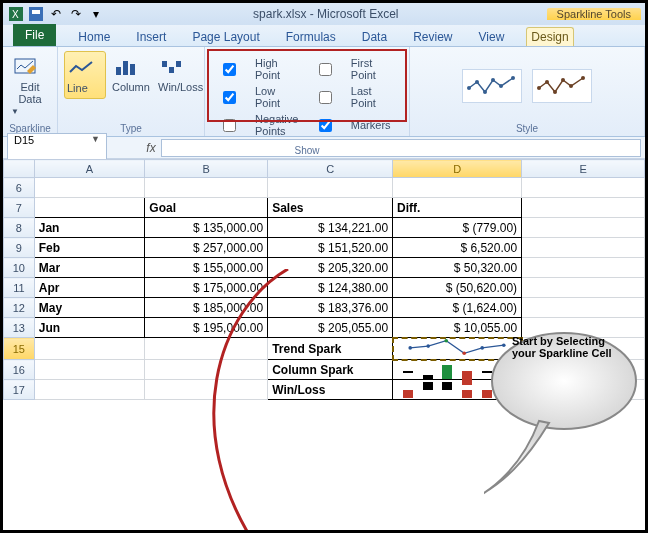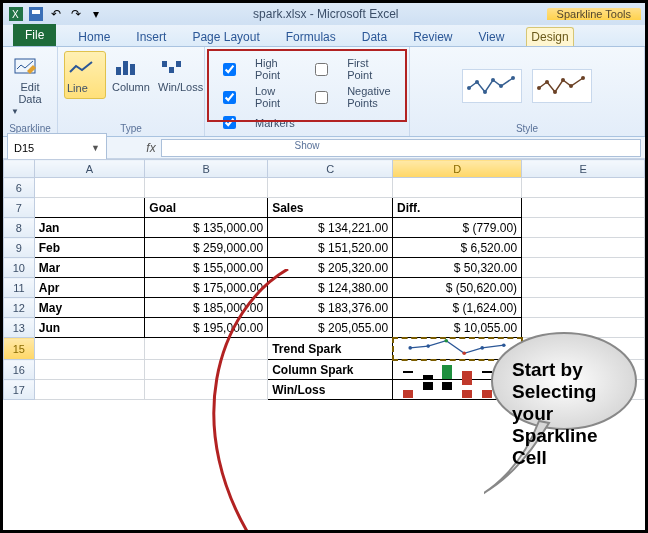--- a/index.html
+++ b/index.html
@@ -67,21 +67,21 @@
   .show-red-box { position: absolute; inset: 2px 2px 14px 2px; border: 2px solid #b22222; pointer-events: none; }
   .checks { display: grid; grid-template-columns: auto auto; gap: 4px 12px; padding: 6px 8px; }
   .chk { display: flex; gap: 16px; align-items: center; font-size: 11px; color: #3b4e68; }
   .chk input { width: 13px; height: 13px; }
 
   .style-gallery { display: flex; gap: 10px; align-items: center; padding: 6px; }
   .style-thumb { width: 60px; height: 34px; border: 1px solid #c8d8ec; background: #fff; display:flex; align-items:center; justify-content:center; }
 
   
   .fxbar { height: 22px; display: flex; align-items: center; border-bottom: 1px solid #c6d4e6; background: #eef4fb; }
-  .namebox { width: 100px; border: 1px solid #abc0da; background: #fff; margin: 0 4px; height: 30px; display:flex; align-items:center; padding: 0 6px; font-size: 11px; }
+  .namebox { width: 100px; border: 1px solid #abc0da; background: #fff; margin: 0 4px; height: 30px; display:flex; padding: 0 6px; font-size: 11px; }
   .fx-icon { width: 20px; font-style: italic; color: #555; text-align:center; }
   .fx-input { flex: 1; border: 1px solid #abc0da; background: #fff; height: 18px; margin-right: 4px; }
 
   
   .sheet { position: relative; }
   table.grid { border-collapse: collapse; width: 100%; table-layout: fixed; }
   .grid th { background: linear-gradient(#f4f8fd,#e3edf7); border: 1px solid #c0cde0; font-weight: normal; color: #3b4e68; font-size: 11px; height: 18px; }
   .grid th.colhead { width: 120px; }
   .grid th.rowhead { width: 30px; }
   .grid th.active { background: linear-gradient(#ffe9a8,#ffd766); color: #8a6b00; }
@@ -99,22 +99,22 @@
   .spark-wl div { width: 10px; height: 8px; }
 
   
   .callout {
     position: absolute;
     right: 6px; top: 172px;
     width: 155px; height: 120px;
   }
   .callout svg { position:absolute; top:0; left:0; }
   .callout-text {
-    position: absolute; top: 28px; left: 28px; width: 105px;
-    font-size: 19px; font-weight: bold; color: #000; text-align: left;
+    position: absolute; top: 4px; left: 28px; width: 105px;
+    font-size: 11px; font-weight: bold; color: #000; text-align: left;
   }
 
   
   .big-arrow { position:absolute; left: 155px; top: 110px; pointer-events:none; }
 </style>
 </head>
 <body>
 
 <div class="titlebar">
   <div class="qat">
@@ -210,20 +210,24 @@
             <input type="checkbox" checked="" style="">
             <span>High Point</span>
           </label>
         <label class="chk">
             <input type="checkbox" style="">
             <span>First Point</span>
           </label>
         <label class="chk">
             <input type="checkbox" checked="" style="">
             <span>Low Point</span>
+          </label>
+        <label class="chk">
+            <input type="checkbox" style="">
+            <span>Last Point</span>
           </label>
         <label class="chk">
             <input type="checkbox" style="">
             <span>Negative Points</span>
           </label>
         <label class="chk">
             <input type="checkbox" checked="" style="">
             <span>Markers</span>
           </label>
       </div>
@@ -310,21 +314,21 @@
           <th class="rowhead">8</th>
           <td class="hdr">Jan</td>
           <td class="num">$ 135,000.00</td>
           <td class="num">$ 134,221.00</td>
           <td class="num">$      (779.00)</td>
           <td style="border:1px solid #d4d8dd"></td>
         </tr>
   <tr class="bordered">
           <th class="rowhead">9</th>
           <td class="hdr">Feb</td>
-          <td class="num">$ 259,000.00</td>
+          <td class="num">$ 257,000.00</td>
           <td class="num">$ 151,520.00</td>
           <td class="num">$    6,520.00</td>
           <td style="border:1px solid #d4d8dd"></td>
         </tr>
   <tr class="bordered">
           <th class="rowhead">10</th>
           <td class="hdr">Mar</td>
           <td class="num">$ 155,000.00</td>
           <td class="num">$ 205,320.00</td>
           <td class="num">$  50,320.00</td>

